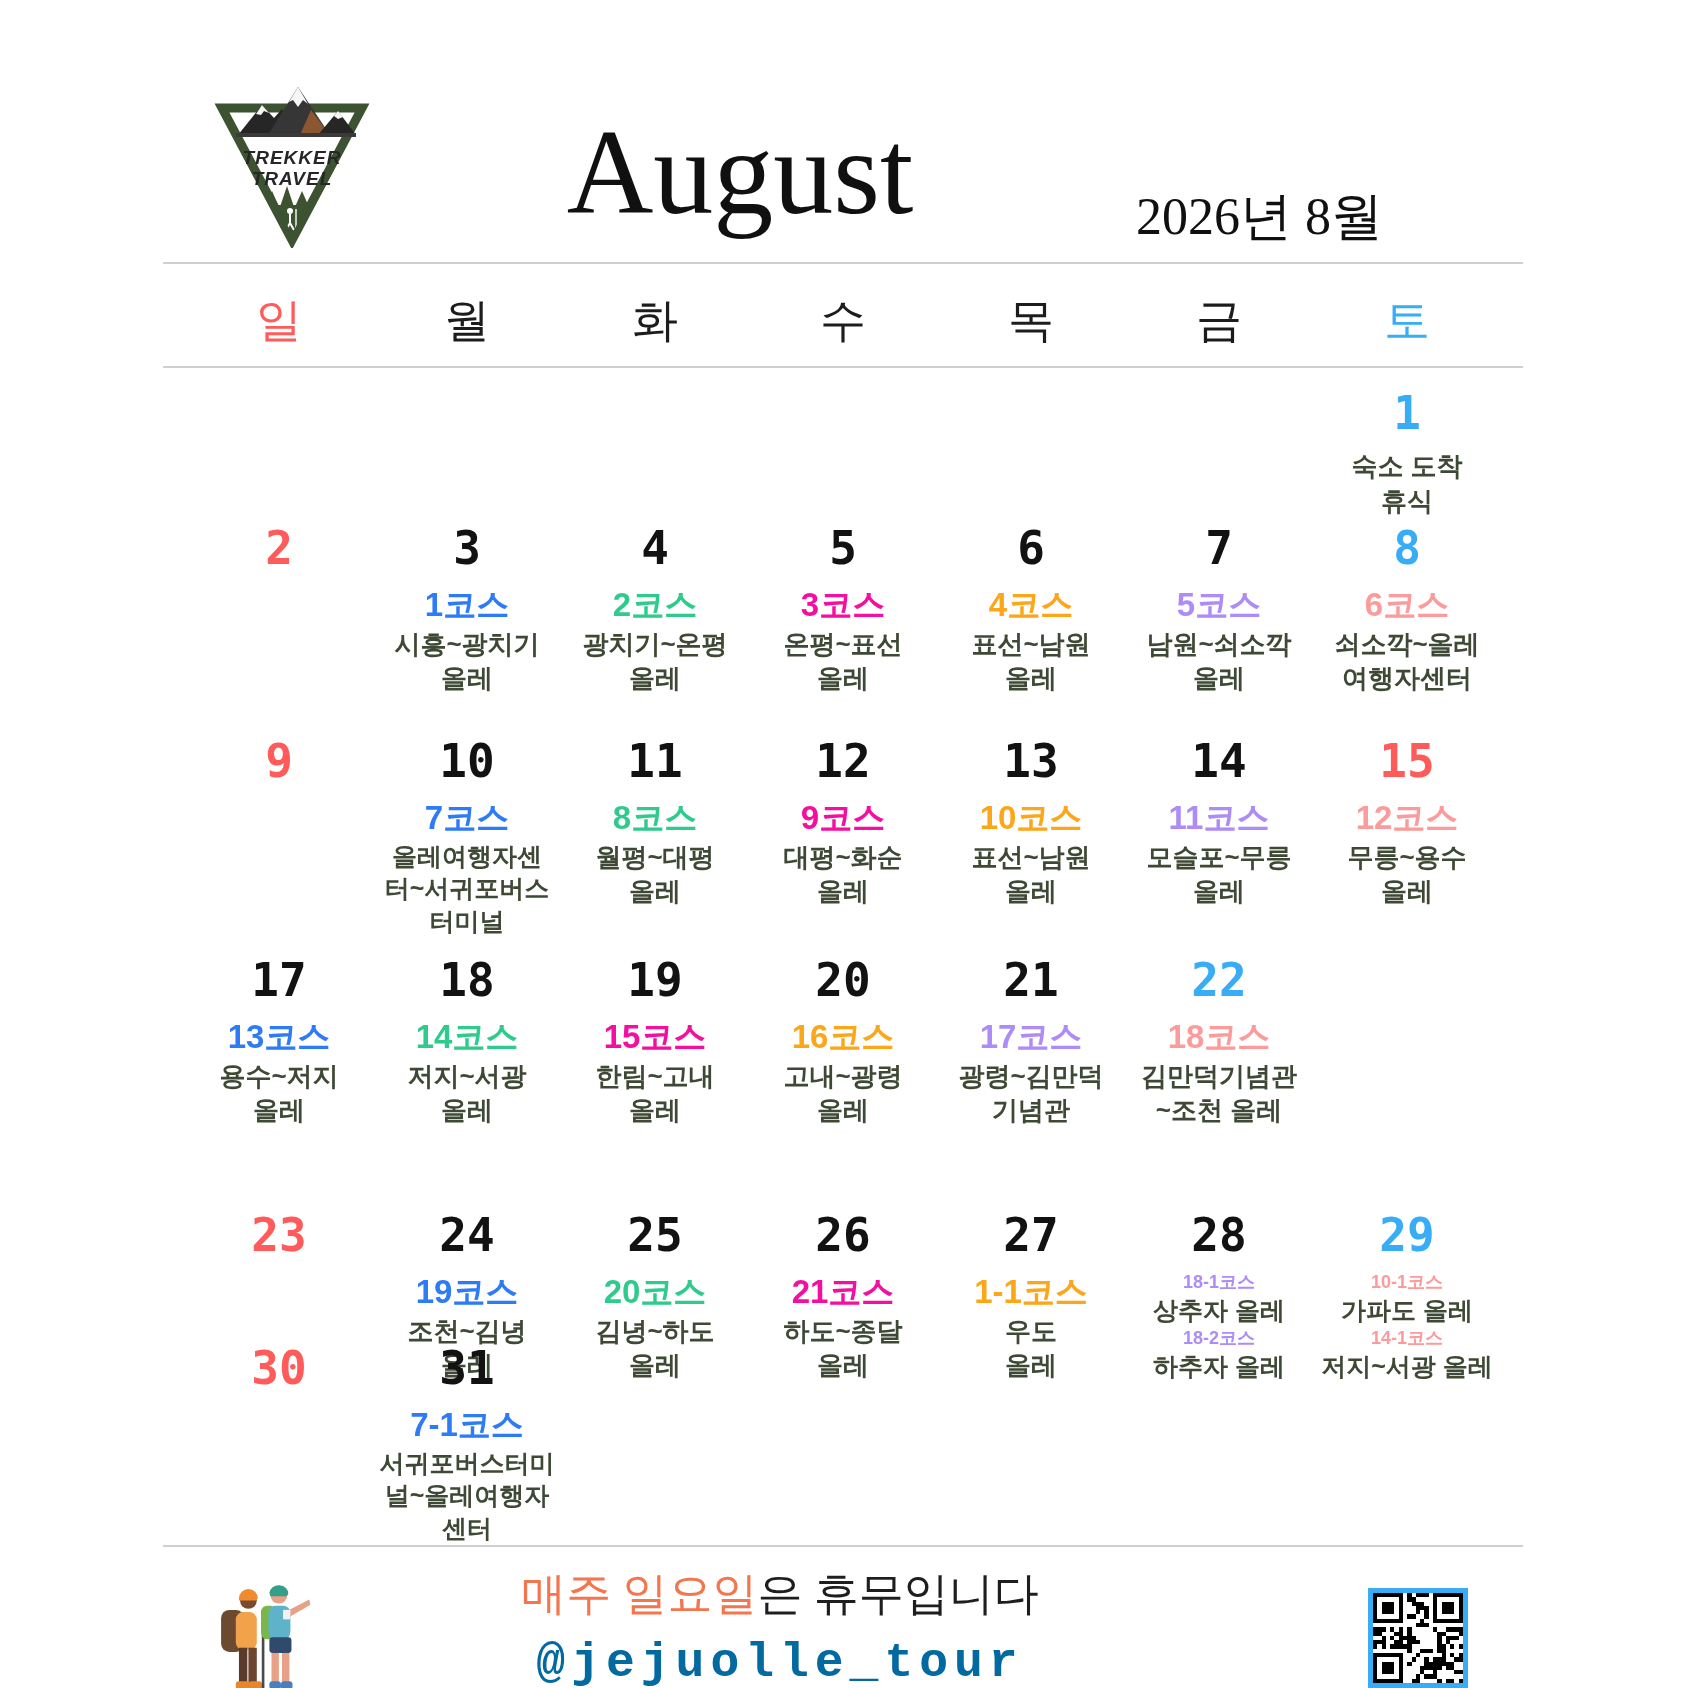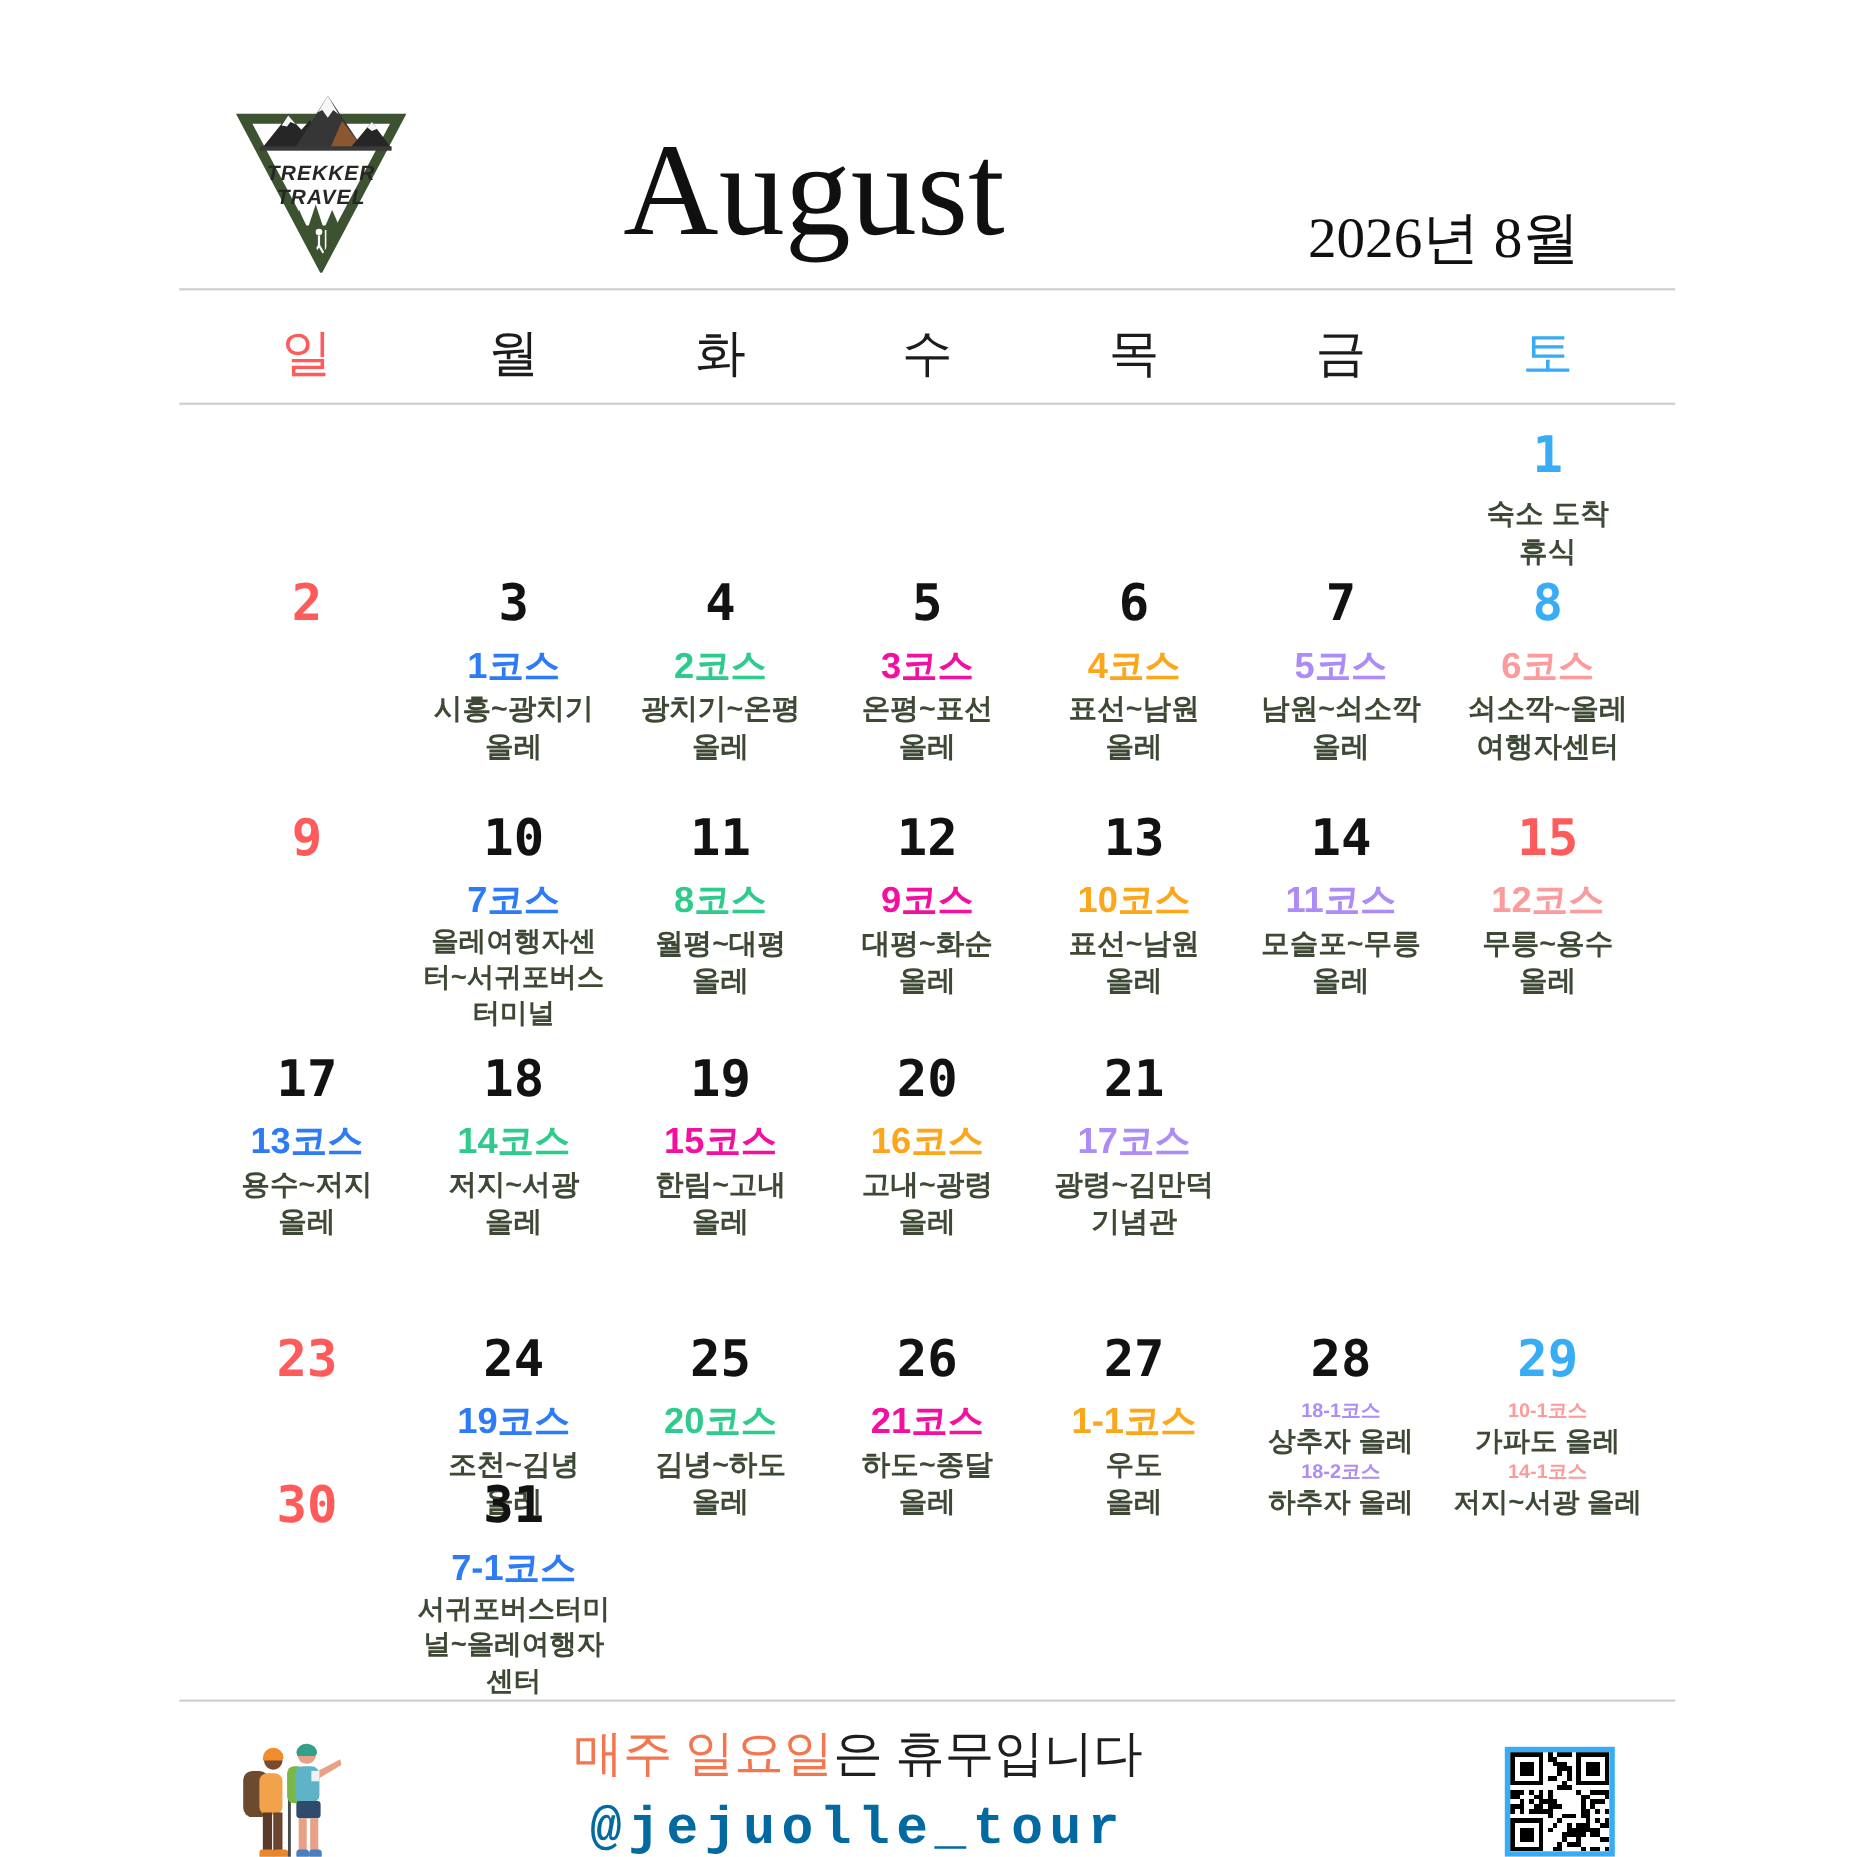--- a/index.html
+++ b/index.html
@@ -10,21 +10,21 @@
   .page{position:absolute;inset:0;margin-top:32px;}
 
   
   .logo{position:absolute;left:212px;top:46px;width:160px;height:170px;}
   .month-title{
     position:absolute;left:520px;top:78px;width:440px;text-align:center;
     font-family:"Liberation Serif",serif;font-weight:500;
     font-size:120px;color:#101010;line-height:1.05;
   }
   .year-label{
-    position:absolute;left:1136px;top:150px;width:300px;text-align:right;
+    position:absolute;left:1136px;top:150px;width:300px;text-align:left;
     font-family:"Liberation Serif",serif;font-size:52px;color:#101010;
   }
   .divider{position:absolute;left:163px;width:1360px;height:2px;background:#cfcfcf;}
   #divider-top{top:230px;}
   #divider-mid{top:334px;}
   #divider-bottom{top:1513px;}
 
   
   .weekday-row{
     position:absolute;left:185px;top:258px;width:1316px;
@@ -257,20 +257,26 @@
           <div class="date">20</div>
           <div class="course c-orange">16코스</div>
           <div class="route">고내~광령</div>
           <div class="route">올레</div>
         </div>
         <div class="day-cell">
           <div class="date">21</div>
           <div class="course c-purple">17코스</div>
           <div class="route">광령~김만덕</div>
           <div class="route">기념관</div>
+        </div>
+        <div class="day-cell">
+          <div class="date tone-sat">22</div>
+          <div class="course c-salmon">18코스</div>
+          <div class="route">김만덕기념관</div>
+          <div class="route">~조천 올레</div>
         </div>
       </div>
       <div class="week-row" style="top: 1180px;">
         <div class="day-cell">
           <div class="date tone-sun">23</div>
         </div>
         <div class="day-cell">
           <div class="date">24</div>
           <div class="course c-blue">19코스</div>
           <div class="route">조천~김녕</div>

